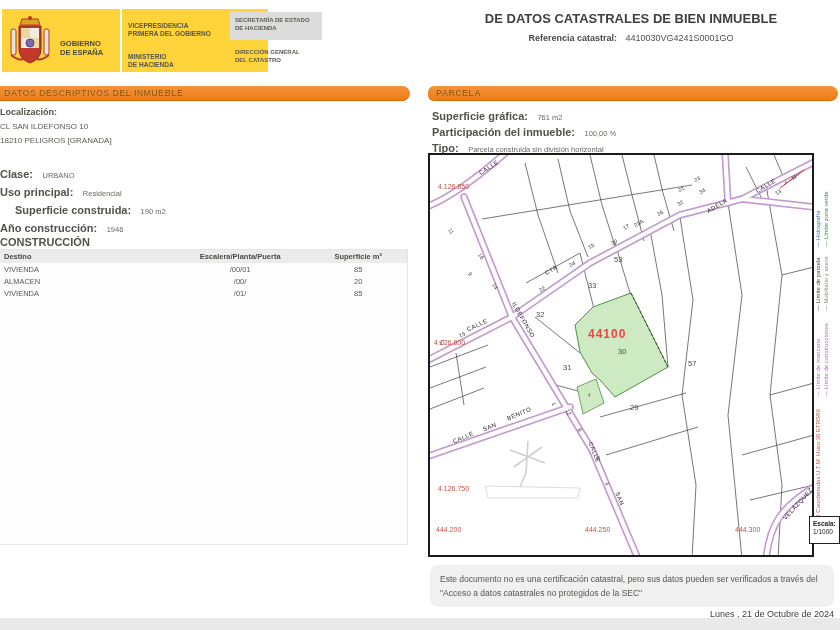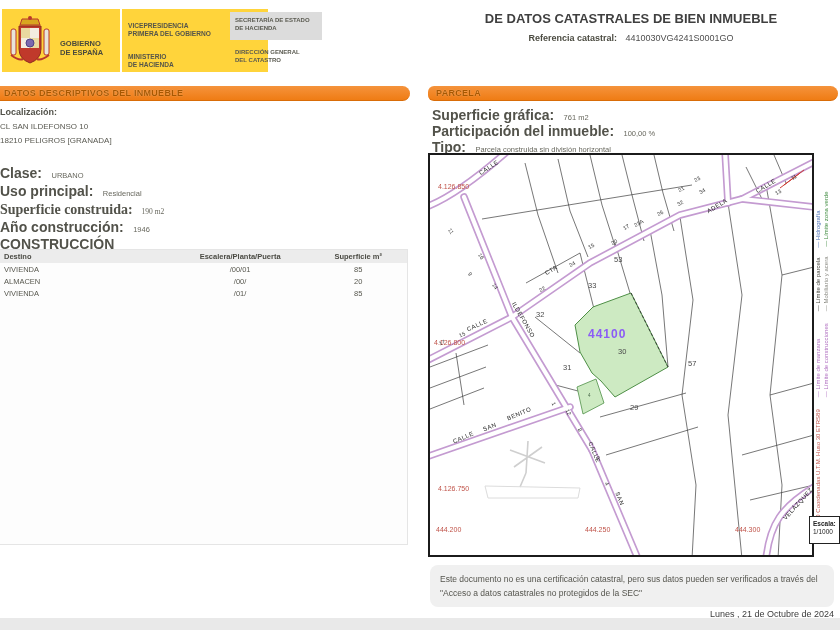--- a/index.html
+++ b/index.html
@@ -22,39 +22,39 @@
   .ref-line .rl{font-weight:bold;color:#4c4c42;text-align:right;}
   .ref-line .rv{margin-left:6px;color:#4f4f4f;}
 
   
   .bar{height:15px;line-height:15px;background:linear-gradient(#f5933c,#ef7c14);
        border-bottom:1px solid #d96c08;font-size:9px;font-weight:bold;
        color:#a85800;text-shadow:0 0 1px rgba(255,255,255,.55);letter-spacing:.3px;}
   .bar-left{left:0;top:86px;width:410px;border-radius:0 10px 10px 0;padding-left:4px;box-sizing:border-box;}
   .bar-right{left:428px;top:86px;width:410px;border-radius:8px 10px 10px 8px;padding-left:8px;box-sizing:border-box;}
 
-  .lbl{font-weight:bold;color:#52524a;font-size:14px;}
+  .lbl{font-weight:bold;color:#52524a;font-size:11px;}
   .val{color:#68685e;font-size:7.5px;margin-left:5px;}
   .row-field{white-space:nowrap;}
 
   
   .panel{left:0;top:249px;width:408px;height:296px;background:#fdfdfd;border:1px solid #e5e5e5;border-left:none;box-sizing:border-box;}
   table.ctab{width:100%;border-collapse:collapse;font-size:7.5px;}
   table.ctab th{background:#ececec;font-weight:bold;color:#4b4b44;padding:2px 4px;text-align:left;}
   table.ctab th.c,table.ctab td.c{text-align:center;}
   table.ctab td{color:#58584f;padding:1.5px 4px;}
 
   
   .map{left:428px;top:153px;width:382px;height:400px;border:2px solid #1b1b1b;background:#fff;box-sizing:content-box;overflow:hidden;}
   .ml{position:absolute;transform-origin:left top;white-space:nowrap;}
   .red{color:#c0544a;font-size:7px;}
   .sn{color:#222;font-size:6px;letter-spacing:.6px;}
   .hn{color:#333;font-size:5.5px;}
   .pn{color:#4a4a4a;font-size:7.5px;}
-  .big{color:#8b5cf6;font-size:12px;font-weight:bold;letter-spacing:1px;}
+  .big{color:#ef4444;font-size:12px;font-weight:bold;letter-spacing:1px;}
   .tiny{font-size:4.5px;color:#4a6a4a;}
 
   
   .legend-rot{left:814px;top:548px;width:392px;height:26px;transform:rotate(-90deg);transform-origin:0 0;
               display:flex;align-items:flex-start;gap:12px;padding-left:12px;box-sizing:border-box;font-size:6px;line-height:8px;white-space:nowrap;}
   .lg-red{color:#c0544a;}
   .lg-purple{color:#b06fc0;}
   .lg-ink{color:#44443c;}
   .lg-blue{color:#4a6fb5;}
   .lg-gray{color:#8a8a82;}
@@ -128,21 +128,21 @@
   <div class="abs" style="left:0;top:136px;font-size:8px;color:#5a5a52;">18210 PELIGROS [GRANADA]</div>
 
   <div class="abs row-field" style="left:0;top:164px;">
     <span class="lbl">Clase:</span>
     <span class="val">URBANO</span>
   </div>
   <div class="abs row-field" style="left:0;top:182px;">
     <span class="lbl">Uso principal:</span>
     <span class="val">Residencial</span>
   </div>
-  <div class="abs row-field" style="left:0;top:200px;font-family:Liberation Serif, serif;">
+  <div class="abs row-field" style="left:15px;top:200px;">
     <span class="lbl">Superficie construida:</span>
     <span class="val">190 m2</span>
   </div>
   <div class="abs row-field" style="left:0;top:218px;">
     <span class="lbl">Año construcción:</span>
     <span class="val">1946</span>
   </div>
 
   <div class="abs lbl" style="left:0;top:236px;">CONSTRUCCIÓN</div>
 

